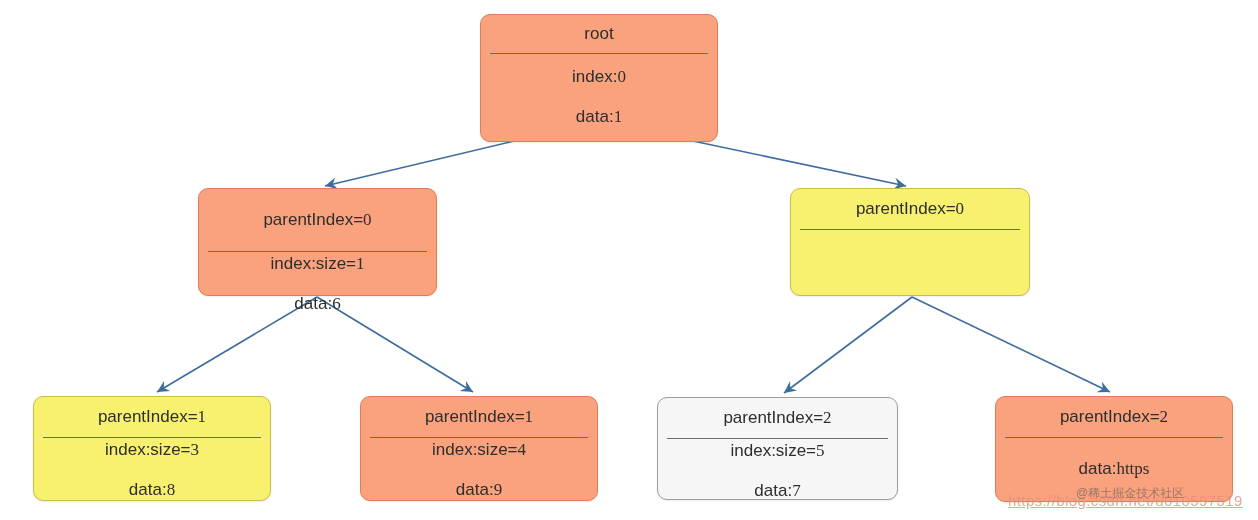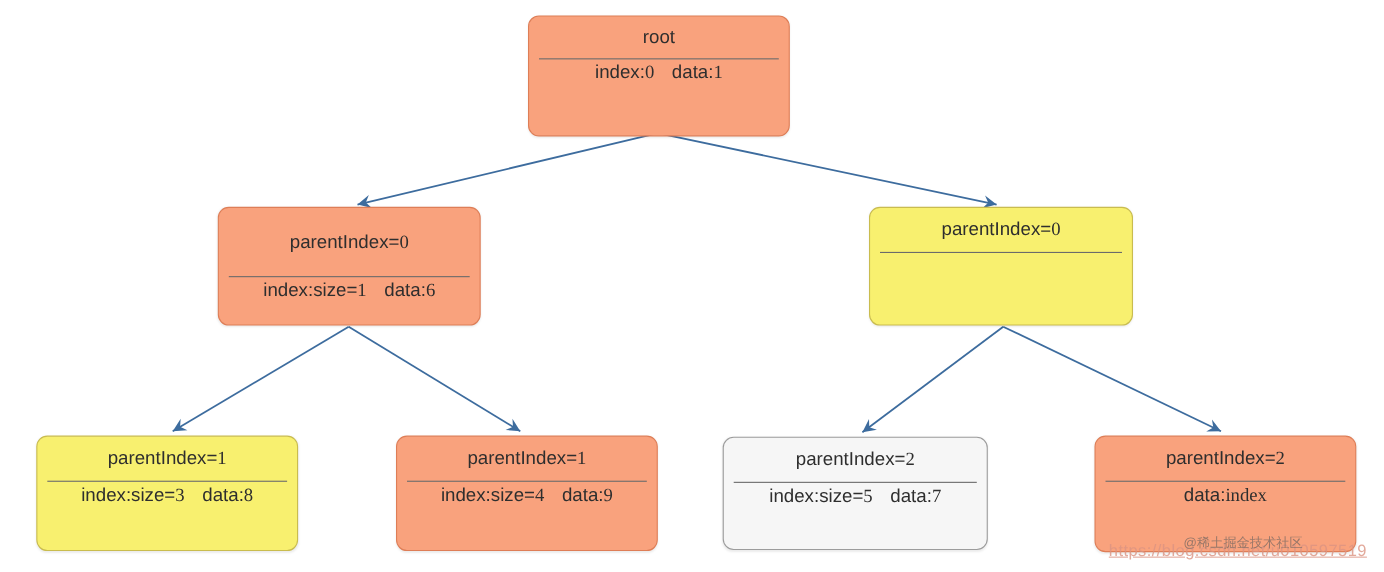--- a/index.html
+++ b/index.html
@@ -18,27 +18,27 @@
   }
   .node.orange{background:#F9A27D;border-color:#DE7E57;}
   .node.yellow{background:#F8F06F;border-color:#C9BC4F;}
   .node.gray{background:#F6F6F6;border-color:#9C9C9C;}
   .node .title{
     display:flex;align-items:center;justify-content:center;
     font-size:17px;height:38px;flex:0 0 auto;white-space:pre;
   }
   .node .divider{border-top:1px solid #6b6b6b;margin:0 9px;flex:0 0 auto;}
   .node .rows{
-    flex:1 1 auto;display:flex;flex-direction:row;
+    flex:1 1 auto;display:flex;flex-direction:column;
     justify-content:center;gap:16px;padding-bottom:2px;
   }
   .node .row{text-align:center;font-size:17px;line-height:24px;white-space:pre;}
   .serif{font-family:"Liberation Serif","DejaVu Serif",serif;}
   
-  #node-root{left:480px;top:14px;width:238px;height:110px;}
+  #node-root{left:480px;top:14px;width:238px;height:128px;}
   #node-1{left:198px;top:188px;width:239px;height:108px;}
   #node-1 .title{height:62px;}
   #node-2{left:790px;top:188px;width:240px;height:108px;}
   #node-2 .title{height:40px;}
   #node-3{left:33px;top:396px;width:238px;height:105px;}
   #node-4{left:360px;top:396px;width:238px;height:105px;}
   #node-5{left:657px;top:397px;width:241px;height:103px;}
   #node-6{left:995px;top:396px;width:238px;height:106px;}
   #node-3 .title,#node-4 .title,#node-5 .title,#node-6 .title{height:40px;}
   
@@ -119,18 +119,18 @@
   <div class="rows">
     <div class="row"><span>index:size=</span><span class="serif">5</span></div>
     <div class="row"><span>data:</span><span class="serif">7</span></div>
   </div>
 </div>
 
 <div class="node orange" id="node-6">
   <div class="title"><span>parentIndex=</span><span class="serif">2</span></div>
   <div class="divider"></div>
   <div class="rows">
-    <div class="row"><span>data:</span><span class="serif">index</span></div>
+    <div class="row"><span>data:</span><span class="serif">https</span></div>
   </div>
 </div>
 
 <div class="wm-url">https://blog.csdn.net/u010597519</div>
 <div class="wm-juejin">@稀土掘金技术社区</div>
 
 </body></html>

